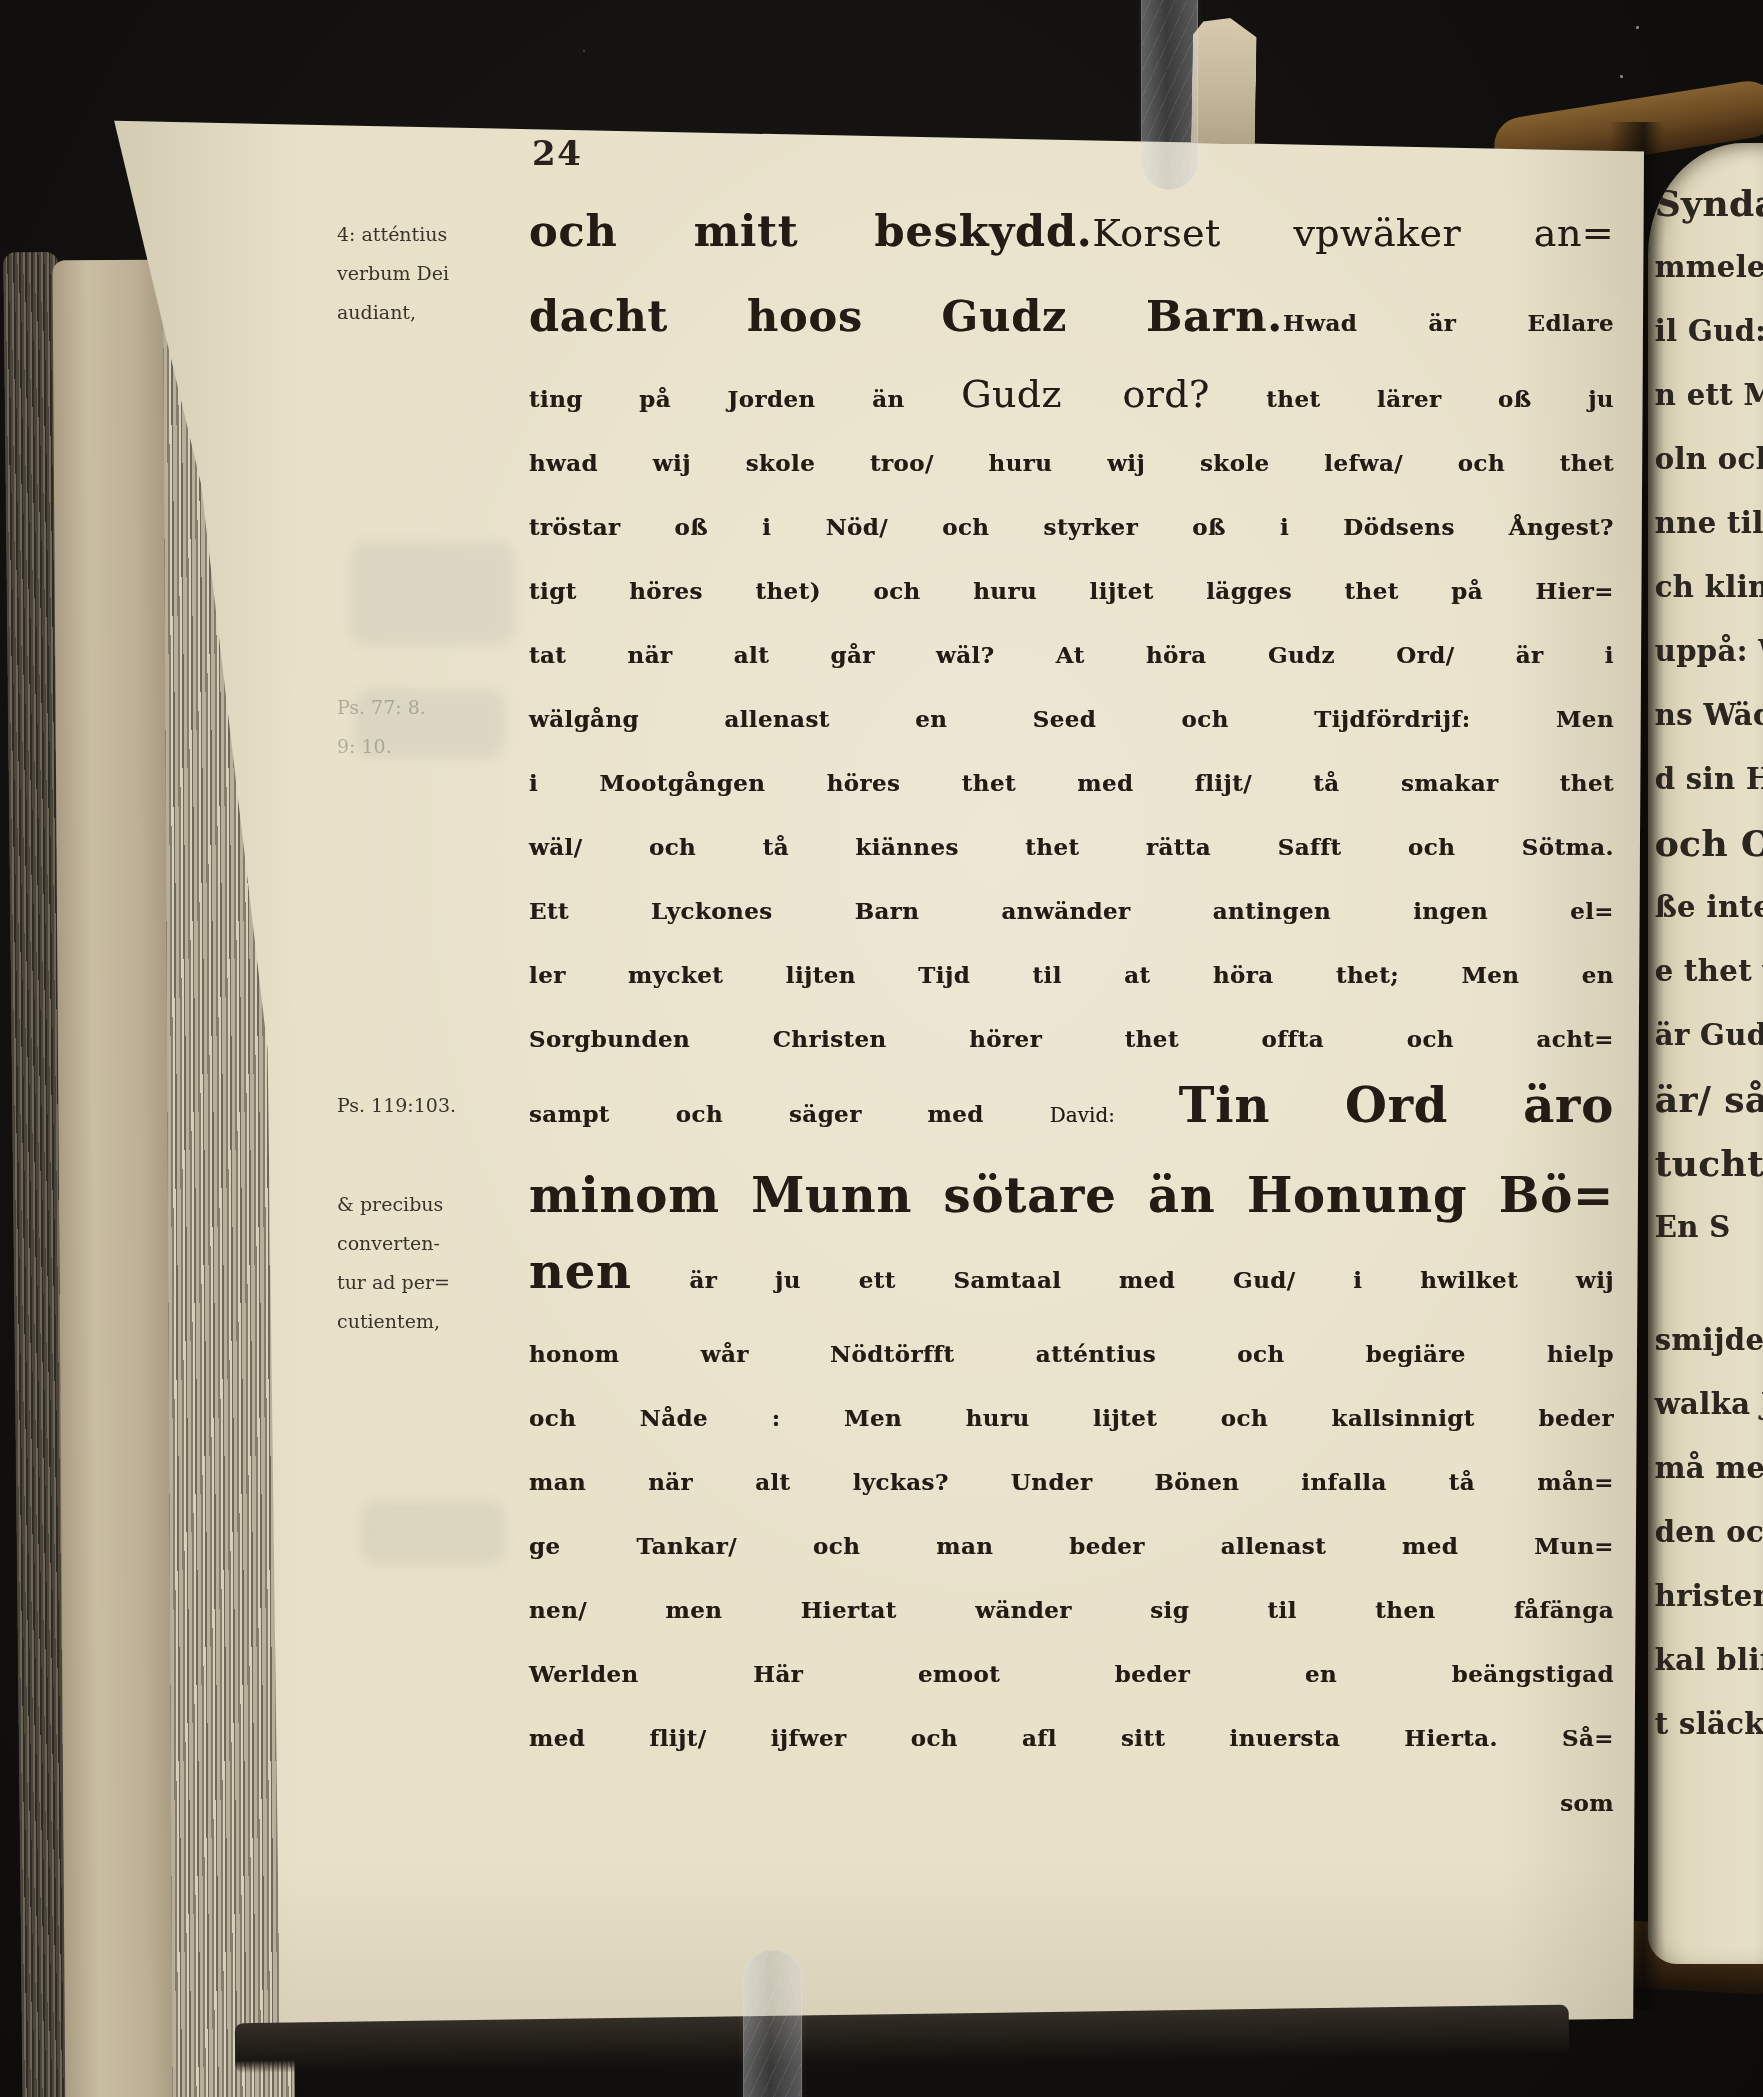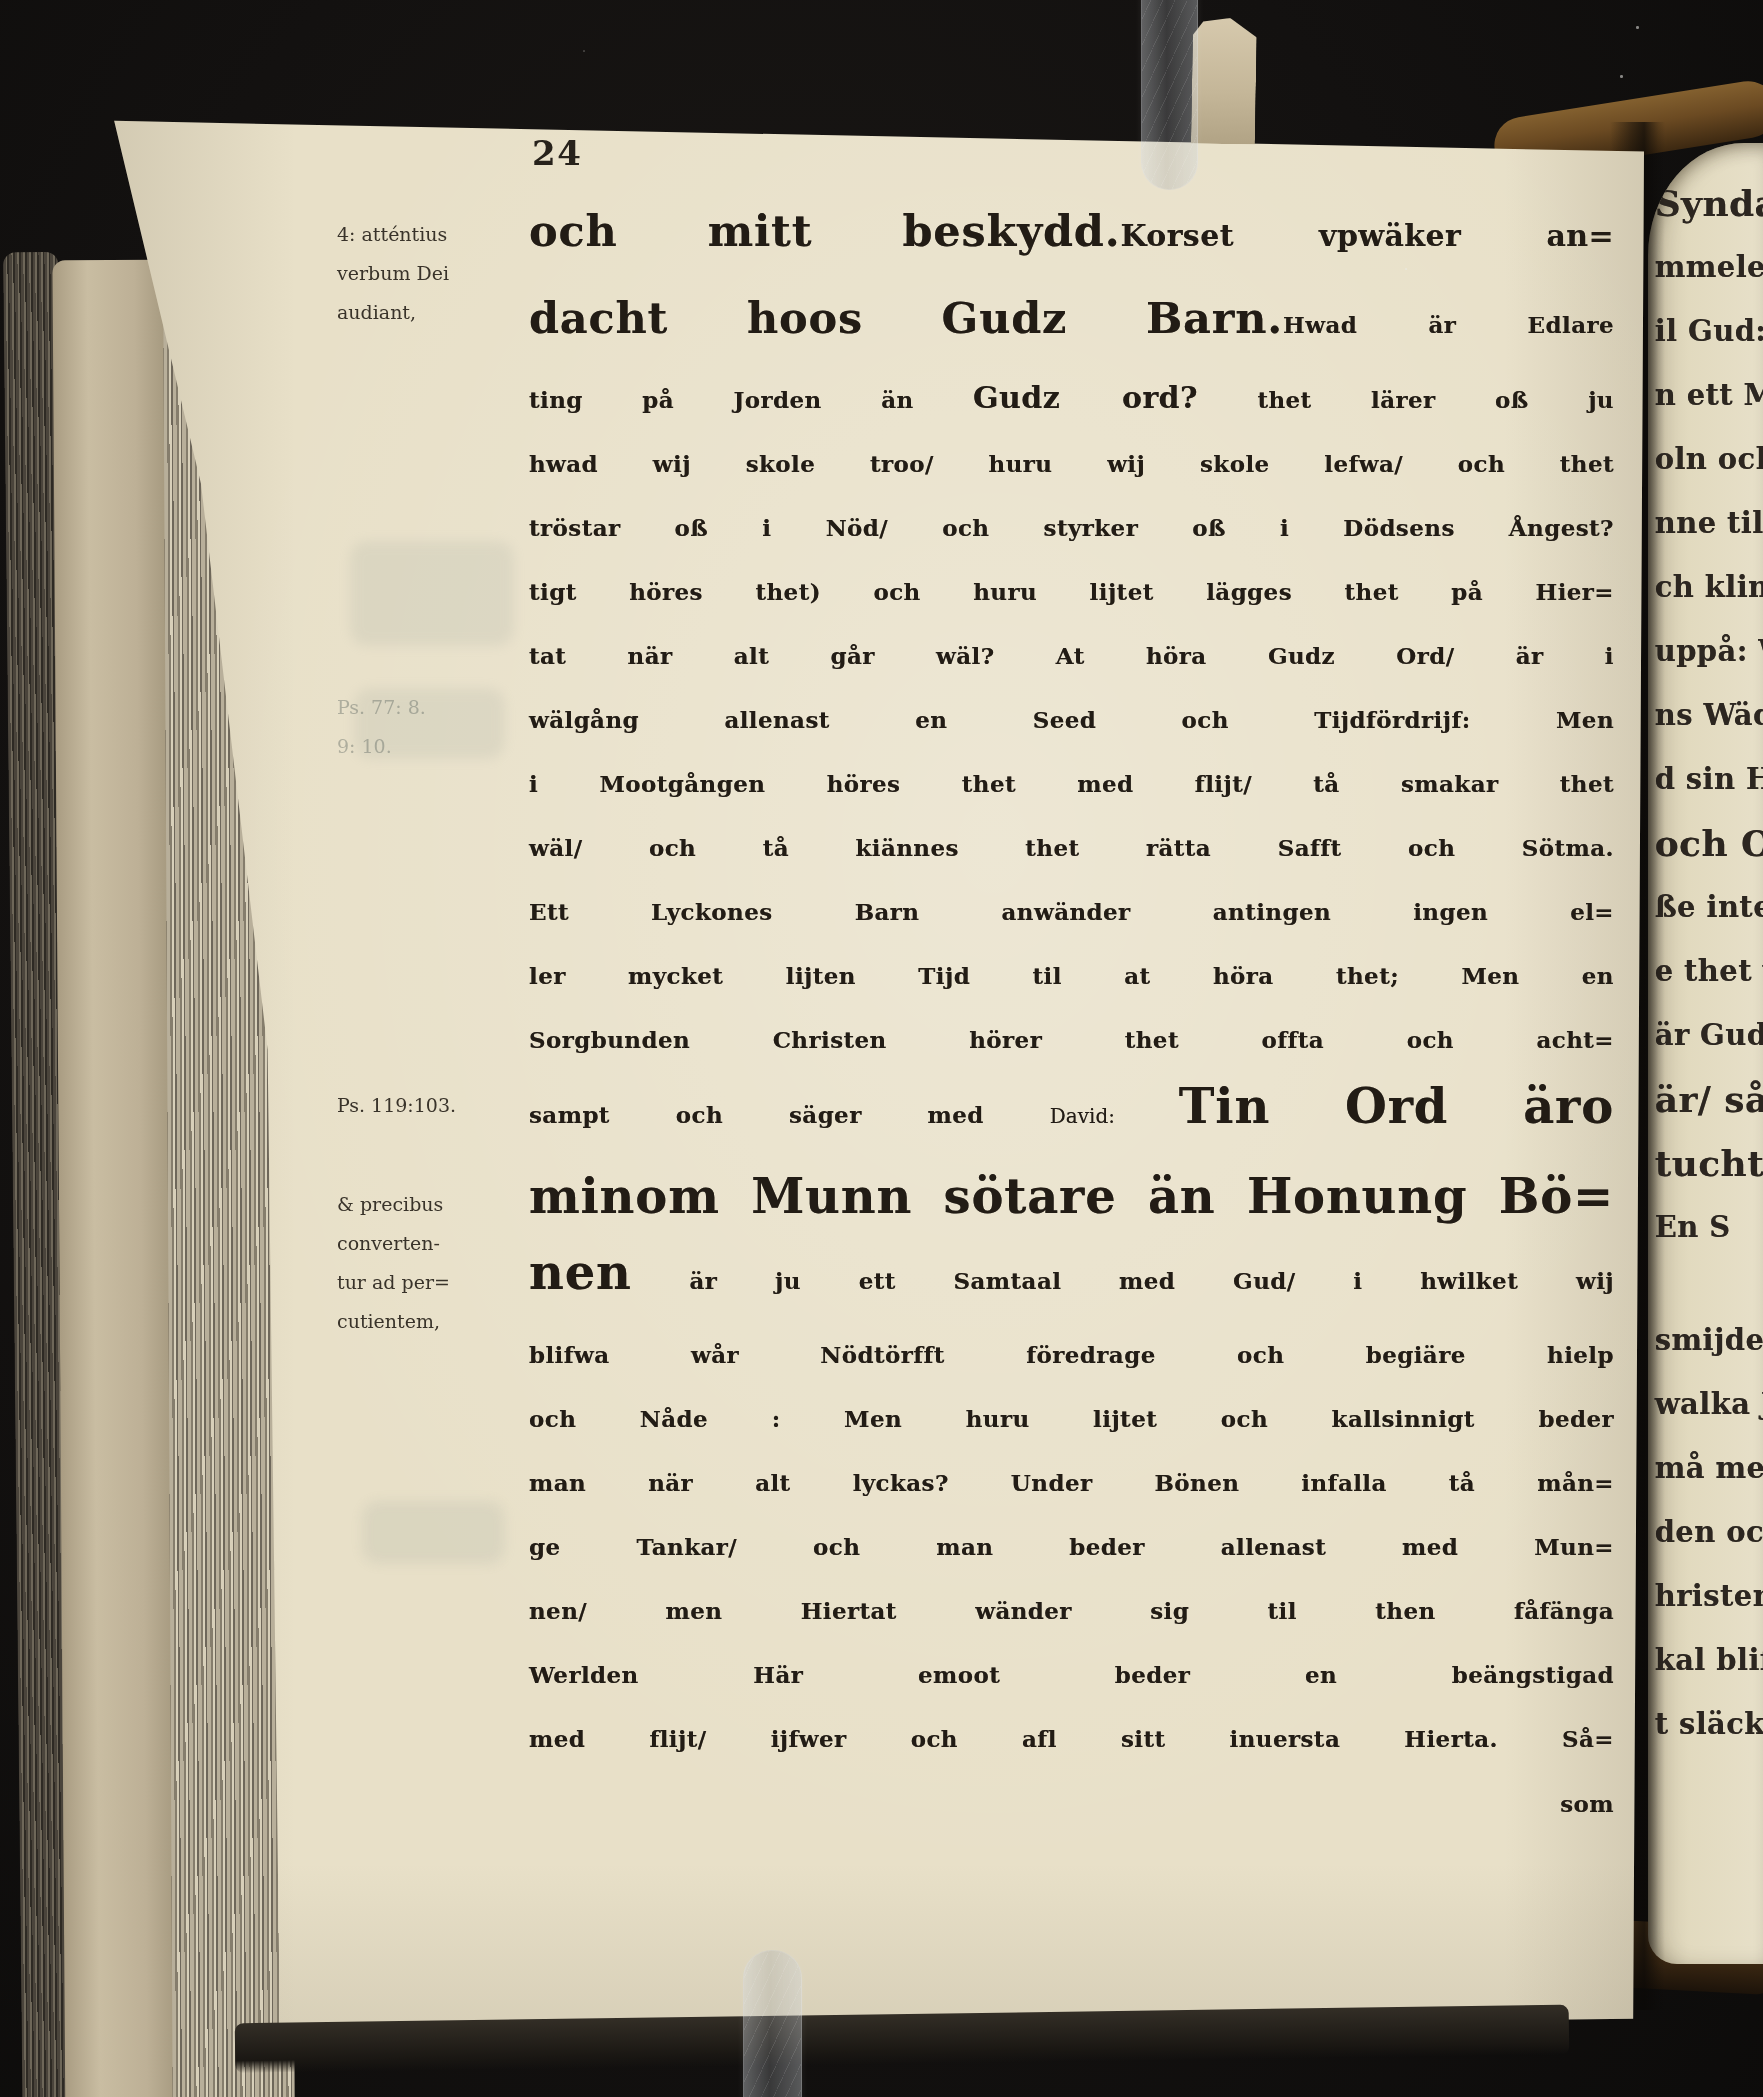--- a/index.html
+++ b/index.html
@@ -74,21 +74,21 @@
 
   #body-text{position:absolute;left:529px;top:190px;width:1085px;color:#221c15;}
   .line{text-align:justify;text-align-last:justify;text-shadow:0 0 0.4px rgba(34,28,21,.55);}
   .k-heading{font-size:43px;line-height:83px;font-weight:800;letter-spacing:0.8px;}
   .k-body{font-size:33px;line-height:61px;font-weight:700;letter-spacing:0.4px;word-spacing:4.2px;}
   .k-quote{font-size:39px;line-height:78px;font-weight:800;letter-spacing:0.8px;}
   .k-quote-intro{line-height:72px;font-weight:700;}
   .k-quote-outro{line-height:68px;font-weight:700;}
   .k-catchword{font-size:33px;line-height:63px;font-weight:700;text-align-last:right;}
   .s-display{font-size:43px;font-weight:800;letter-spacing:0.8px;}
-  .s-emph{font-size:30px;font-weight:700;letter-spacing:0.4px;}
+  .s-emph{font-size:38px;font-weight:400;letter-spacing:0.4px;}
   .s-quote{font-size:48px;font-weight:800;letter-spacing:0.8px;}
   .s-body{font-size:23px;font-weight:700;letter-spacing:0.4px;}
   .s-roman{font-size:20px;font-weight:400;letter-spacing:0;}
 
   
   .paper-tab{position:absolute;left:1192px;top:17.6px;width:64px;height:126px;
     background:linear-gradient(180deg,#d6c9ad 0%,#c4b698 60%,#b1a385 100%);
     clip-path:polygon(0 14%, 16% 3%, 58% 0%, 100% 15%, 100% 100%, 0 100%);
     transform:rotate(1deg);}
 
@@ -190,21 +190,21 @@
       <div class="line k-body"><span class="s-body">tat när alt går wäl? At höra Gudz Ord/ är i</span></div>
       <div class="line k-body"><span class="s-body">wälgång allenast en Seed och Tijdfördrijf: Men</span></div>
       <div class="line k-body"><span class="s-body">i Mootgången höres thet med flijt/ tå smakar thet</span></div>
       <div class="line k-body"><span class="s-body">wäl/ och tå kiännes thet rätta Safft och Sötma.</span></div>
       <div class="line k-body"><span class="s-body">Ett Lyckones Barn anwänder antingen ingen el=</span></div>
       <div class="line k-body"><span class="s-body">ler mycket lijten Tijd til at höra thet; Men en</span></div>
       <div class="line k-body"><span class="s-body">Sorgbunden Christen hörer thet offta och acht=</span></div>
       <div class="line k-quote-intro"><span class="s-body">sampt och säger med </span><span class="s-roman">David: </span><span class="s-quote">Tin Ord äro</span></div>
       <div class="line k-quote"><span class="s-quote">minom Munn sötare än Honung Bö=</span></div>
       <div class="line k-quote-outro"><span class="s-quote">nen</span><span class="s-body"> är ju ett Samtaal med Gud/ i hwilket wij</span></div>
-      <div class="line k-body"><span class="s-body">blifwa wår Nödtörfft föredrage och begiäre hielp</span></div>
+      <div class="line k-body"><span class="s-body">honom wår Nödtörfft atténtius och begiäre hielp</span></div>
       <div class="line k-body"><span class="s-body">och Nåde : Men huru lijtet och kallsinnigt beder</span></div>
       <div class="line k-body"><span class="s-body">man när alt lyckas? Under Bönen infalla tå mån=</span></div>
       <div class="line k-body"><span class="s-body">ge Tankar/ och man beder allenast med Mun=</span></div>
       <div class="line k-body"><span class="s-body">nen/ men Hiertat wänder sig til then fåfänga</span></div>
       <div class="line k-body"><span class="s-body">Werlden Här emoot beder en beängstigad</span></div>
       <div class="line k-body"><span class="s-body">med flijt/ ijfwer och afl sitt inuersta Hierta. Så=</span></div>
       <div class="line k-catchword"><span class="s-body">som</span></div>
     </div>
 
   <div class="paper-tab"></div>

